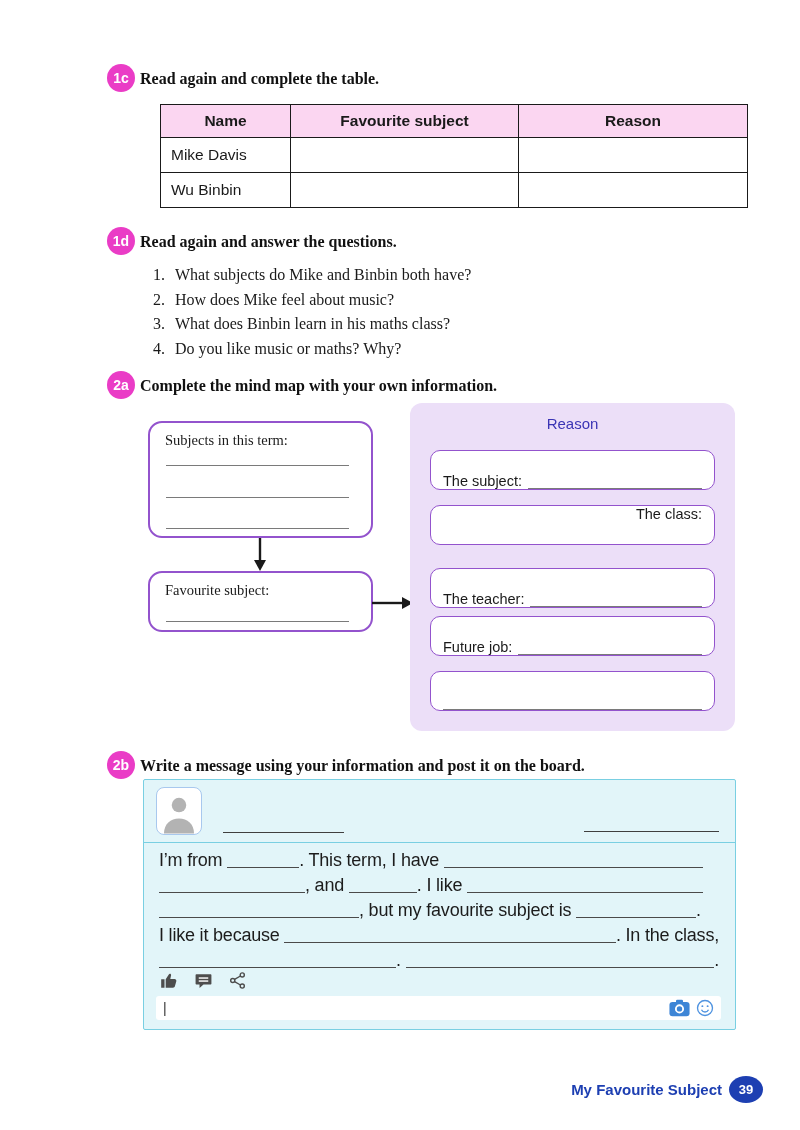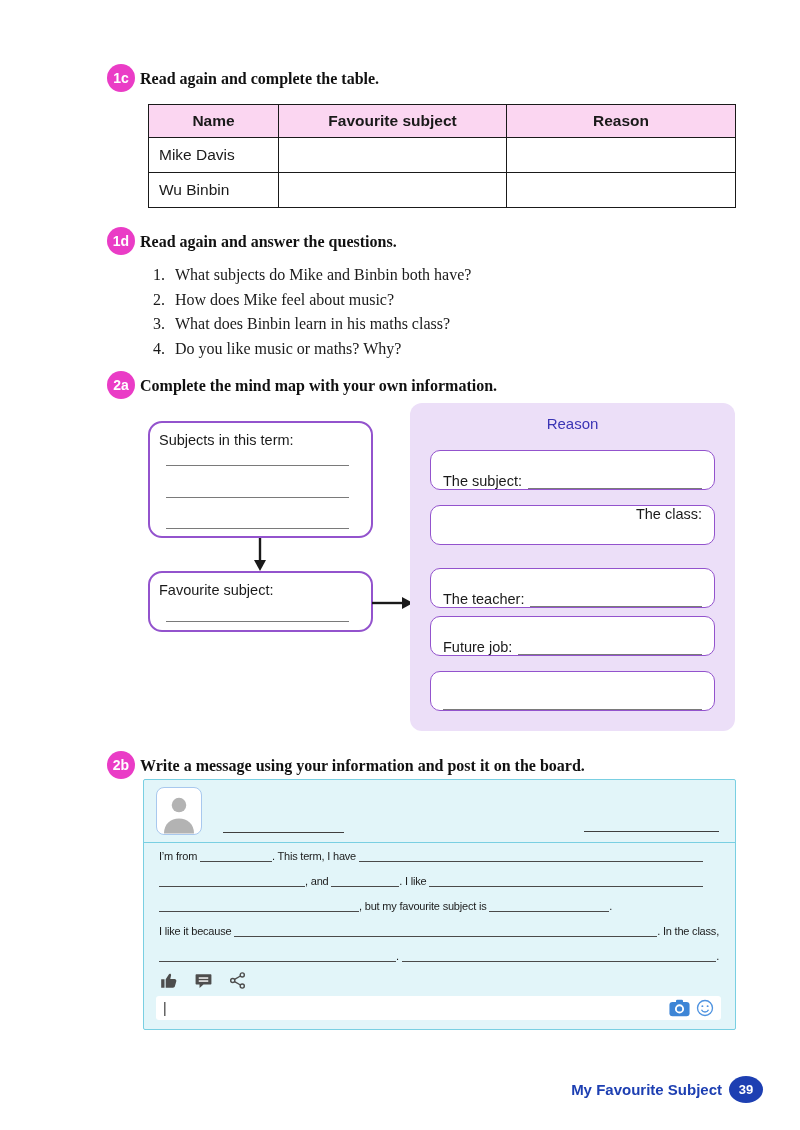--- a/index.html
+++ b/index.html
@@ -14,41 +14,41 @@
     background:#ea3cc6; color:#fff; font:bold 14px "Liberation Sans", sans-serif;
     display:flex; align-items:center; justify-content:center;
   }
   .sec-title {
     position:absolute; left:140px;
     font-family:"Liberation Serif", serif; font-weight:bold; font-size:16px; color:#111;
     white-space:nowrap;
   }
   
   table.fill-table {
-    position:absolute; left:148px; top:104px; width:587px;
+    position:absolute; left:160px; top:104px; width:587px;
     border-collapse:collapse; table-layout:fixed;
   }
   table.fill-table th, table.fill-table td { border:1.7px solid #1a1a1a; }
   table.fill-table th {
     background:#fbd6f1; height:33px; font-size:15.5px; font-weight:bold; text-align:center;
   }
   table.fill-table td { height:35px; font-size:15.5px; padding-left:10px; background:#fff; }
   
   .q-list { position:absolute; left:153px; top:263px; width:580px; list-style:none; }
   .q-item {
     display:flex; font-family:"Liberation Serif", serif; font-size:16px;
     line-height:24.5px; white-space:nowrap;
   }
   .q-num { width:22px; }
   
   .mm-box {
     position:absolute; background:#fff; border:2px solid #9353cd; border-radius:14px;
     font-size:14.5px;
   }
-  .mm-label { margin:9px 0 0 9px; }
+  .mm-label { margin:9px 0 0 15px;font-family:Liberation Serif, serif; }
   .mm-line { position:absolute; left:16px; right:22px; border-bottom:1.5px solid #7a7a7a; }
   .arrow-svg { position:absolute; }
   .reason-panel {
     position:absolute; left:410px; top:403px; width:325px; height:328px;
     background:#ecdff8; border-radius:12px;
   }
   .reason-title {
     position:absolute; top:12px; left:0; right:0; text-align:center;
     color:#3b35b5; font-size:15px;
   }
@@ -69,21 +69,21 @@
     background:#fff; border:1.5px solid #a8c8ee; border-radius:8px;
     display:flex; align-items:flex-end; justify-content:center; overflow:hidden;
   }
   .hdr-blank { position:absolute; border-bottom:1.7px solid #3f3f3f; }
   .hdr-blank.b1 { left:79px; top:52px; width:121px; }
   .hdr-blank.b2 { left:440px; top:51px; width:135px; }
   .msg-divider { position:absolute; left:0; right:0; top:62px; border-top:1.5px solid #79cfe2; }
   .msg-body { position:absolute; left:15px; right:16px; top:70px; }
   .mline {
     display:flex; align-items:baseline; height:25px;
-    font-size:11px; letter-spacing:-0.2px; white-space:pre; color:#1c1c1c;
+    font-size:18px; letter-spacing:-0.2px; white-space:pre; color:#1c1c1c;
   }
   .mline .bl {
     display:inline-block; border-bottom:1.5px solid #4a4a4a; transform:translateY(2px);
   }
   .bl.grow { flex:1; }
   .icon-row { position:absolute; left:16px; top:191px; display:flex; gap:15px; }
   .icon-row svg { width:19px; height:19px; }
   .input-bar {
     position:absolute; left:12px; right:14px; top:216px; height:24px;
     background:#fff; border-radius:3px; display:flex; align-items:center; padding:0 7px;

